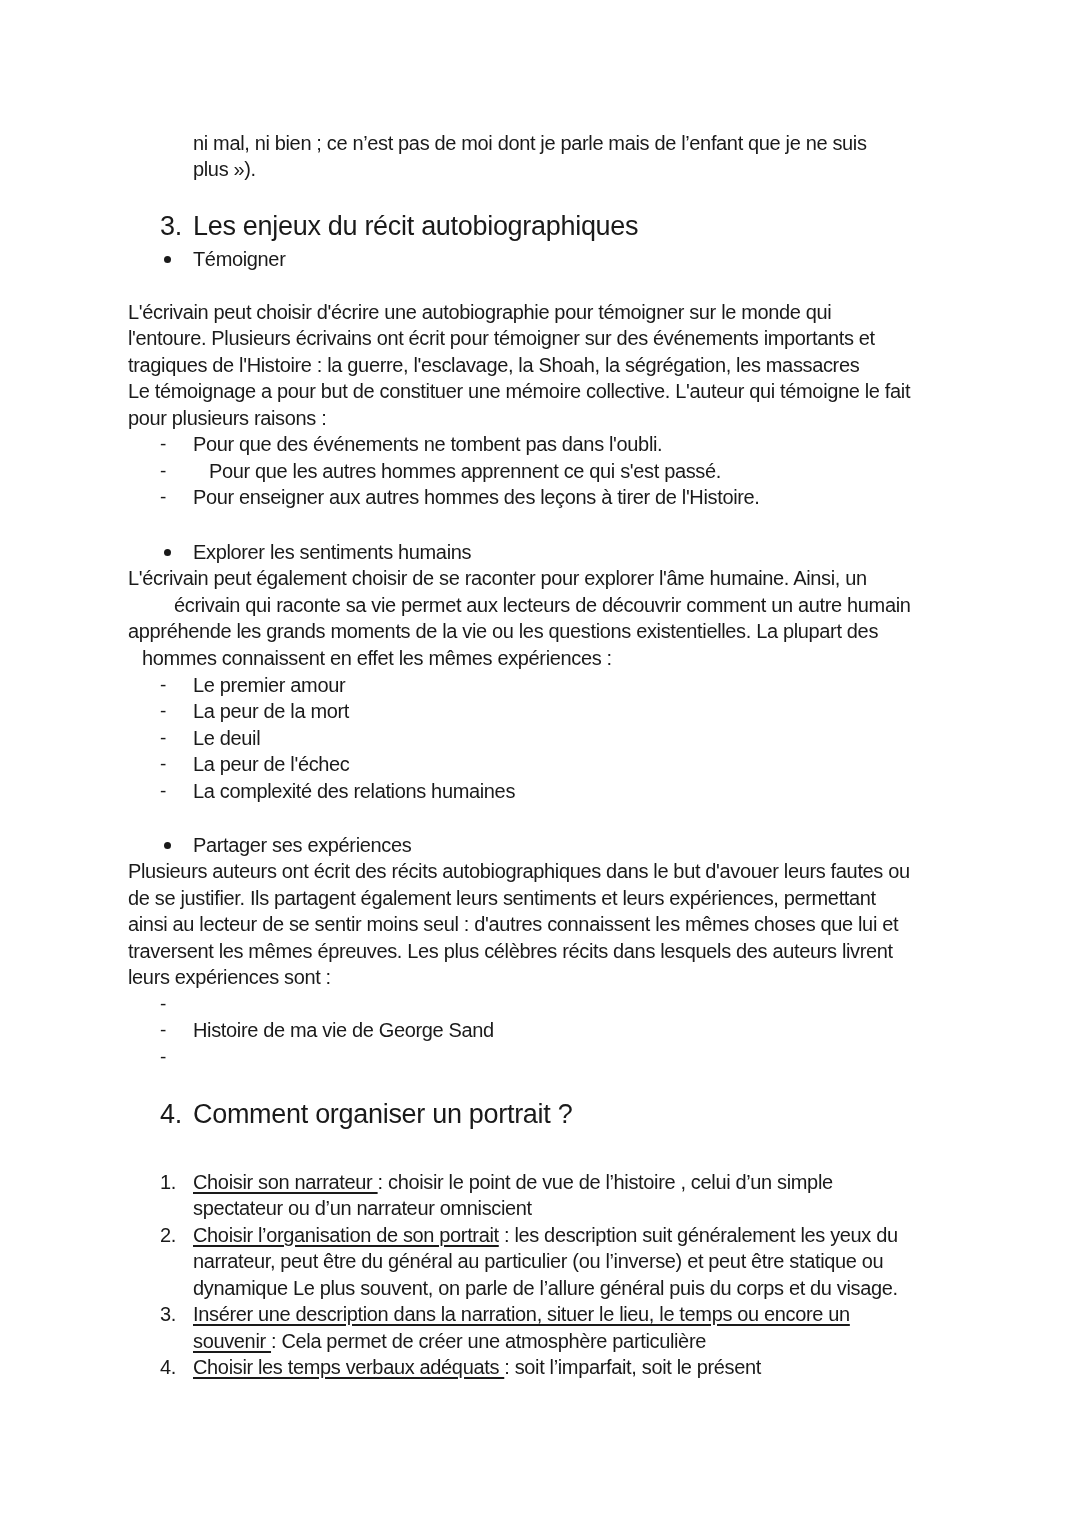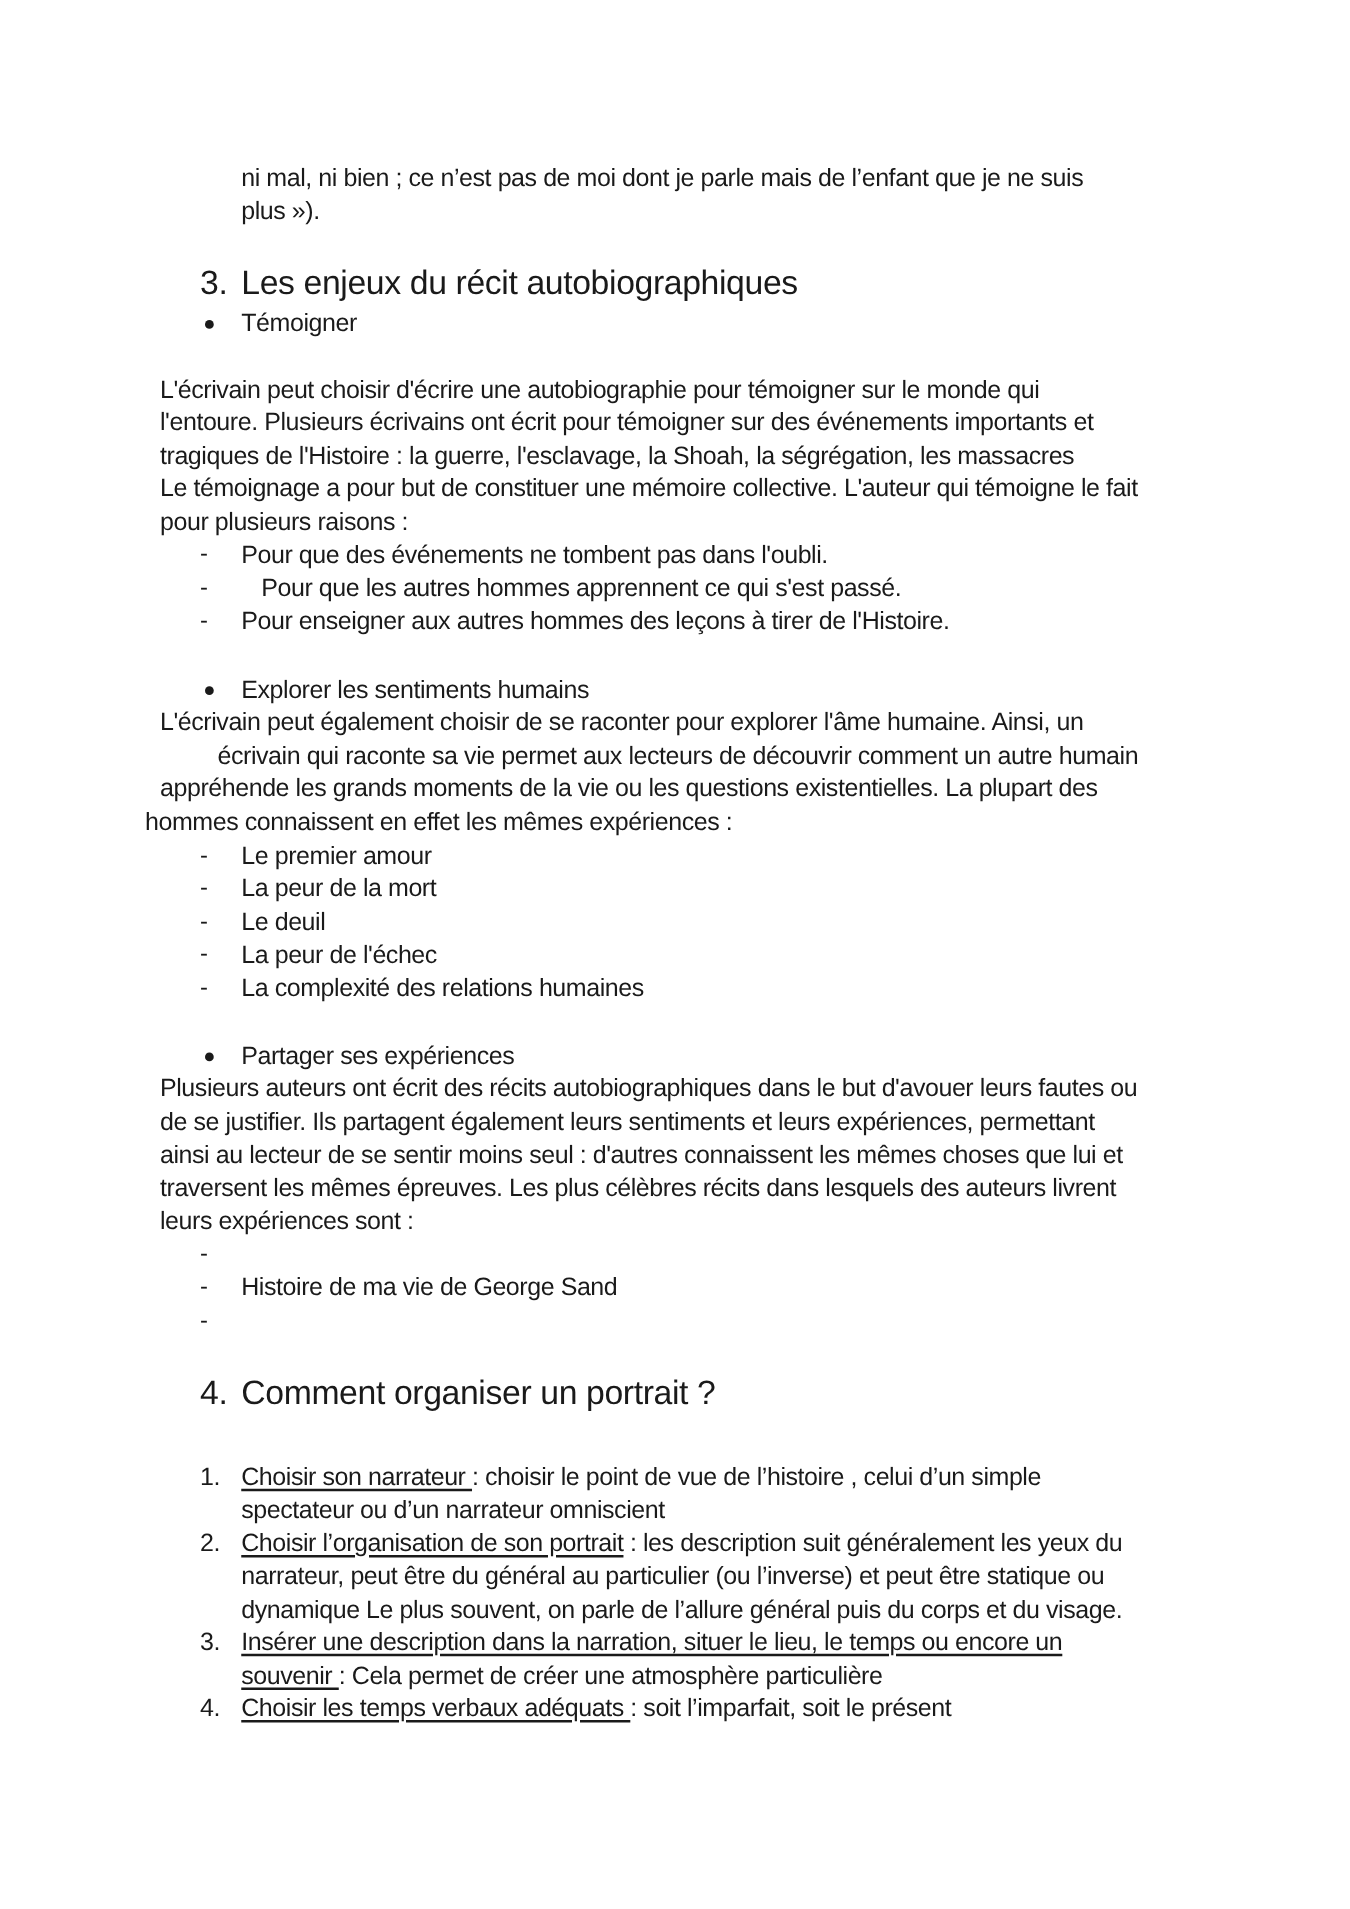--- a/index.html
+++ b/index.html
@@ -50,21 +50,21 @@
   <div class="line" style="left:209px; top:458px;">Pour que les autres hommes apprennent ce qui s'est passé.</div>
   <div class="dash" style="top:484px;">-</div>
   <div class="line" style="left:193px; top:484px;">Pour enseigner aux autres hommes des leçons à tirer de l'Histoire.</div>
 
   <div class="bullet-dot" style="left:164px; top:549px;"></div>
   <div class="line" style="left:193px; top:539px;">Explorer les sentiments humains</div>
 
   <div class="line" style="left:128px; top:565px;">L'écrivain peut également choisir de se raconter pour explorer l'âme humaine. Ainsi, un</div>
   <div class="line" style="left:128px; top:592px;margin-left:46px;">écrivain qui raconte sa vie permet aux lecteurs de découvrir comment un autre humain</div>
   <div class="line" style="left:128px; top:618px;">appréhende les grands moments de la vie ou les questions existentielles. La plupart des</div>
-  <div class="line" style="left:116px; top:645px;">hommes connaissent en effet les mêmes expériences :</div>
+  <div class="line" style="left:142px; top:645px;">hommes connaissent en effet les mêmes expériences :</div>
 
   <div class="dash" style="top:672px;">-</div>
   <div class="line" style="left:193px; top:672px;">Le premier amour</div>
   <div class="dash" style="top:698px;">-</div>
   <div class="line" style="left:193px; top:698px;">La peur de la mort</div>
   <div class="dash" style="top:725px;">-</div>
   <div class="line" style="left:193px; top:725px;">Le deuil</div>
   <div class="dash" style="top:751px;">-</div>
   <div class="line" style="left:193px; top:751px;">La peur de l'échec</div>
   <div class="dash" style="top:778px;">-</div>

